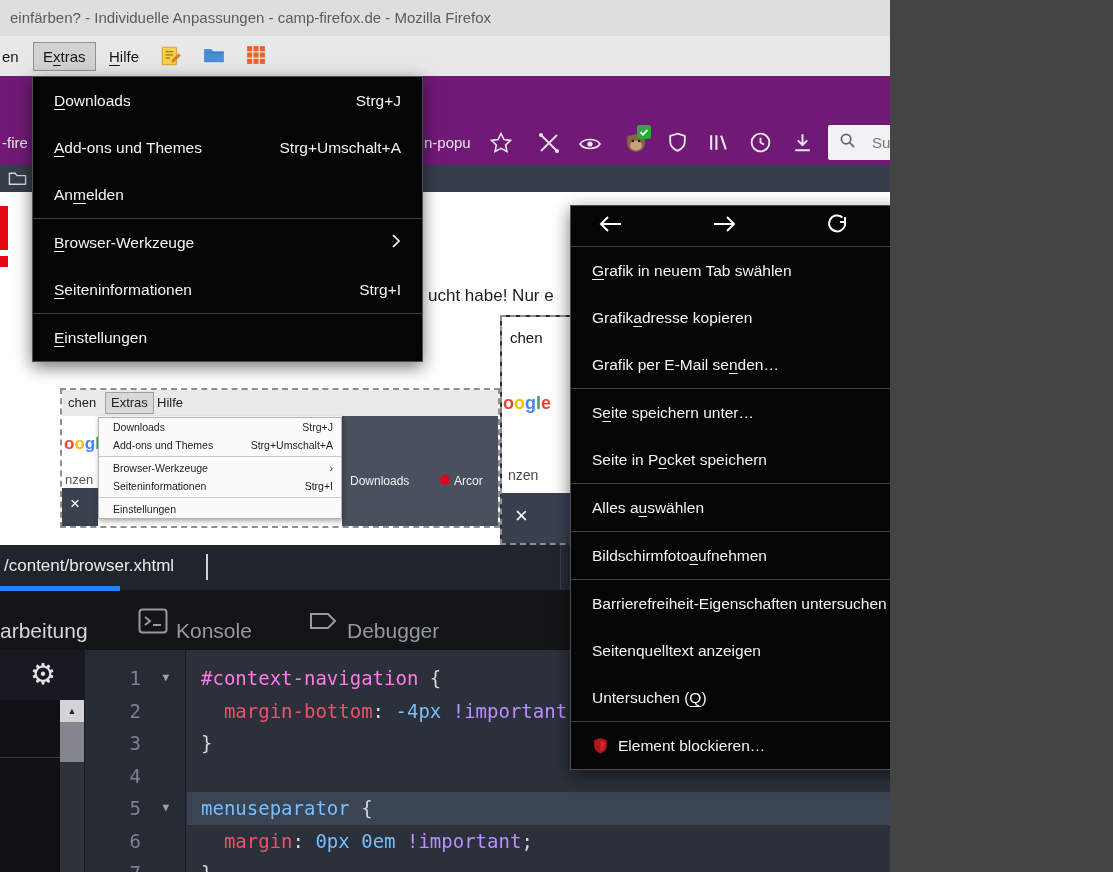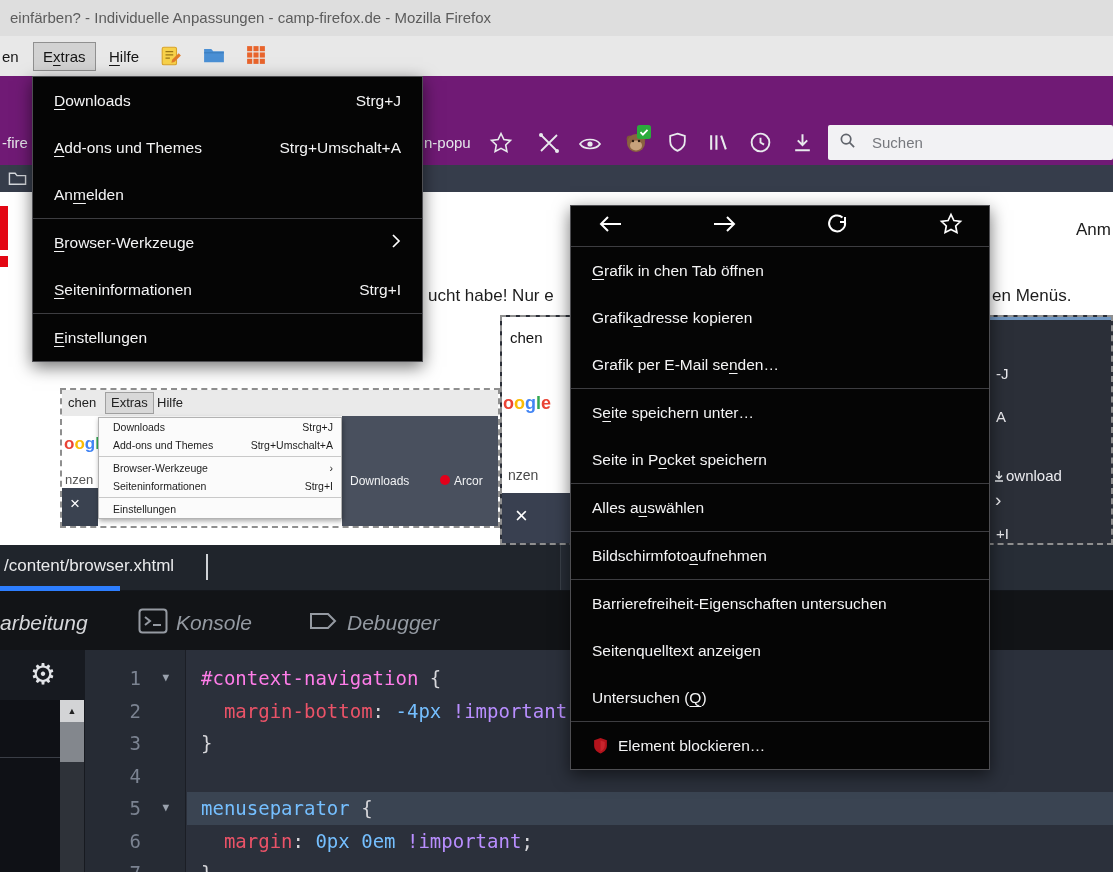--- a/index.html
+++ b/index.html
@@ -1,18 +1,18 @@
 <!DOCTYPE html>
 <html><head>
 <meta charset="utf-8">
 <style>
   * { margin:0; padding:0; box-sizing:border-box; }
   html,body { background:#444; }
   .screen {
-    position:relative; width:1113px; height:872px; overflow:hidden;
+    position:relative; width:890px; height:872px; overflow:hidden;
     font-family:"Liberation Sans", sans-serif; background:#fff; cursor:default;
   }
   .abs { position:absolute; }
 
   
   .titlebar { left:0; top:0; width:1113px; height:36px; background:#dedede;
     color:#5c5c5c; font-size:15px; line-height:36px; padding-left:10px; }
 
   
   .menubar { left:0; top:36px; width:1113px; height:40px; background:#e8e8e8; color:#151515; font-size:15px; }
@@ -71,21 +71,21 @@
 
   
   .devtools { left:0; top:545px; width:1113px; height:327px; background:#14171c; }
   .dt-filebar { position:absolute; left:0; top:0; width:1113px; height:45px; background:#20252c; }
   .dt-filebar-right { position:absolute; left:560px; top:0; width:553px; height:45px;
     background:#272d36; border-left:1px solid #3a4049; }
   .dt-filetext { position:absolute; left:4px; top:11px; color:#e9eaec; font-size:17px; }
   .dt-cursor { position:absolute; left:206px; top:9px; width:2px; height:26px; background:#cfd2d6; }
   .dt-accent { position:absolute; left:0; top:41px; width:120px; height:5px; background:#2d7eff; }
   .dt-tabs { position:absolute; left:0; top:46px; width:1113px; height:59px; background:#121417; }
-  .dt-tab-label { position:absolute; top:20px; font-size:21px; color:#949aa2;font-style:italic; }
+  .dt-tab-label { position:absolute; top:28px; font-size:21px; color:#949aa2; }
   .dt-tab-label.active { color:#d6d7da; }
   .dt-tab-icon { position:absolute; top:17px; width:30px; height:26px; }
   .dt-body { position:absolute; left:0; top:105px; width:1113px; height:222px; overflow:hidden; }
   .dt-rail { position:absolute; left:0; top:0; width:85px; height:222px; background:#171a20; }
   .dt-gear { position:absolute; left:30px; top:10px; font-size:29px; color:#e2e4e8; line-height:1; }
   .dt-rail-lower { position:absolute; left:0; top:50px; width:60px; height:172px; background:#0f1116; }
   .dt-rail-hline { position:absolute; left:0; top:107px; width:60px; height:1px; background:#3a3e46; }
   .dt-scroll { position:absolute; left:60px; top:50px; width:24px; height:172px; background:#2e3239; }
   .dt-scroll-btn { width:24px; height:22px; background:#d3d4d6; color:#222; font-size:9px;
     display:flex; align-items:center; justify-content:center; }
@@ -412,21 +412,21 @@
             <path d="M19 10 A 8 8 0 1 1 16.5 5.5" fill="none" stroke="#fff" stroke-width="2"></path>
           </svg></span>
       <span><svg viewBox="0 0 24 24" width="24" height="24">
             <path d="M12 2.5 l2.9 6 6.6.9 -4.8 4.6 1.2 6.5 -5.9-3.1 -5.9 3.1 1.2-6.5 -4.8-4.6 6.6-.9z" fill="none" stroke="#fff" stroke-width="1.7"></path>
           </svg></span>
     </div>
     <div class="it">
         <span class="lblwrap">
           <span></span>
           <span class="ak">G</span>
-          <span>rafik in chen Tab öffnen</span>
+          <span>rafik in neuem Tab swählen</span>
         </span>
       </div>
     <div class="it">
         <span class="lblwrap">
           <span>Grafik</span>
           <span class="ak">a</span>
           <span>dresse kopieren</span>
         </span>
       </div>
     <div class="it">

